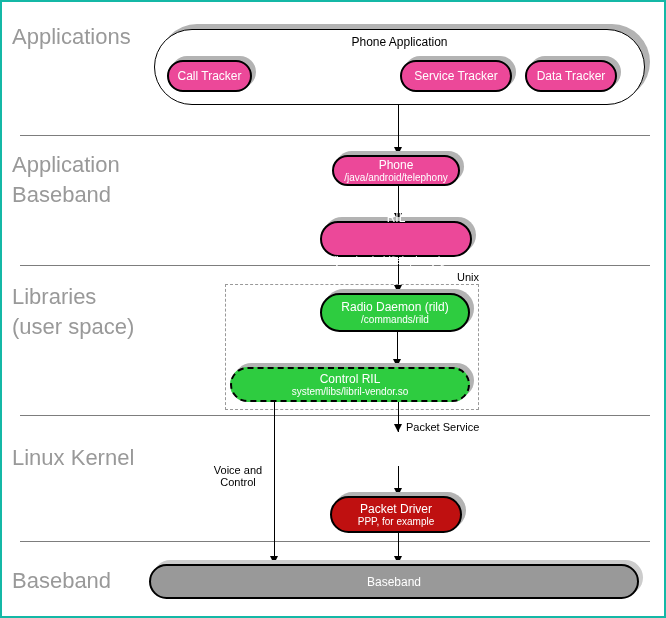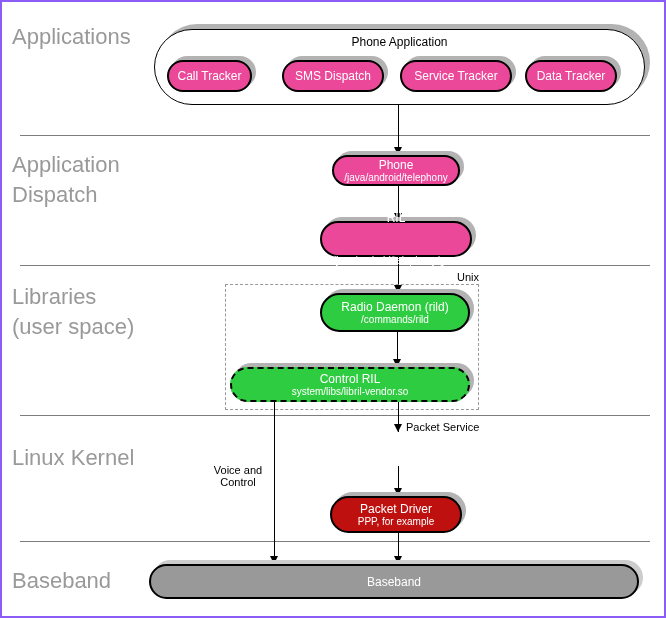--- a/index.html
+++ b/index.html
@@ -1,18 +1,18 @@
 <!DOCTYPE html>
 <html><head>
 <meta charset="utf-8">
 <style>
   html,body{margin:0;padding:0;background:#fff;}
   #stage{
     position:relative;width:666px;height:618px;
-    box-sizing:border-box;border:2px solid #8b5cf6;background:#fff;
+    box-sizing:border-box;border:2px solid #14b8a6;background:#fff;
     font-family:"Liberation Sans", sans-serif;overflow:hidden;
   }
   .layer-label{
     position:absolute;left:10px;color:#999;font-size:22px;line-height:30px;
     white-space:pre-line;
   }
   .divider{position:absolute;left:18px;width:630px;height:1px;background:#7d7d7d;}
   .pill{
     position:absolute;box-sizing:border-box;border:2px solid #000;border-radius:999px;
     display:flex;flex-direction:column;align-items:center;justify-content:center;
@@ -46,21 +46,21 @@
   .annot{position:absolute;color:#000;font-size:11px;line-height:12px;white-space:pre-line;}
   .dashed-border{border:2px dashed #000;}
 </style>
 </head>
 <body>
 
 <div id="stage">
 
   <div class="layer-label" style="top:20px;">Applications</div>
   <div class="layer-label" style="top:148px;">Application
-Dispatch</div>
+Baseband</div>
   <div class="layer-label" style="top:280px;">Libraries
 (user space)</div>
   <div class="layer-label" style="top:441px;">Linux Kernel</div>
   <div class="layer-label" style="top:564px;">Baseband</div>
 
   <div class="divider" style="top:133px;"></div>
   <div class="divider" style="top:263px;"></div>
   <div class="divider" style="top:413px;"></div>
   <div class="divider" style="top:539px;"></div>
 
@@ -94,23 +94,20 @@
   <div class="annot" style="left:204px;top:462px;width:64px;text-align:center;">Voice and
 Control</div>
   <div class="annot" style="left:404px;top:419px;">Packet Service</div>
 
   <div class="app-container"></div>
   <div class="app-title">Phone Application</div>
 
   <div class="pill blue" style="left:165px;top:58px;width:85px;height:32px;">
     <span class="t">Call Tracker</span>
   </div>
-  <div class="pill blue" style="left:280px;top:58px;width:102px;height:32px;">
-    <span class="t">SMS Dispatch</span>
-  </div>
   <div class="pill blue" style="left:398px;top:58px;width:112px;height:32px;">
     <span class="t">Service Tracker</span>
   </div>
   <div class="pill blue" style="left:523px;top:58px;width:92px;height:32px;">
     <span class="t">Data Tracker</span>
   </div>
 
   <div class="pill blue" style="left:330px;top:153px;width:128px;height:31px;">
     <span class="t">Phone</span>
     <span class="s">/java/android/telephony</span>

